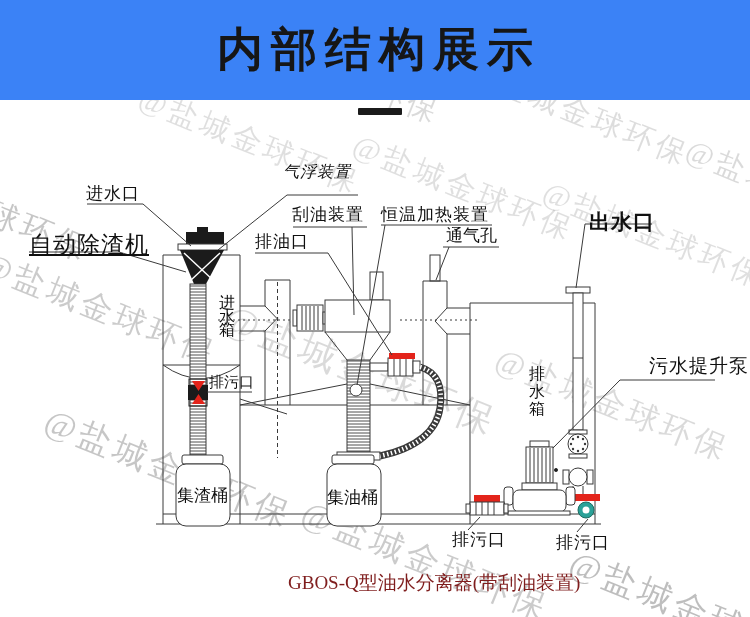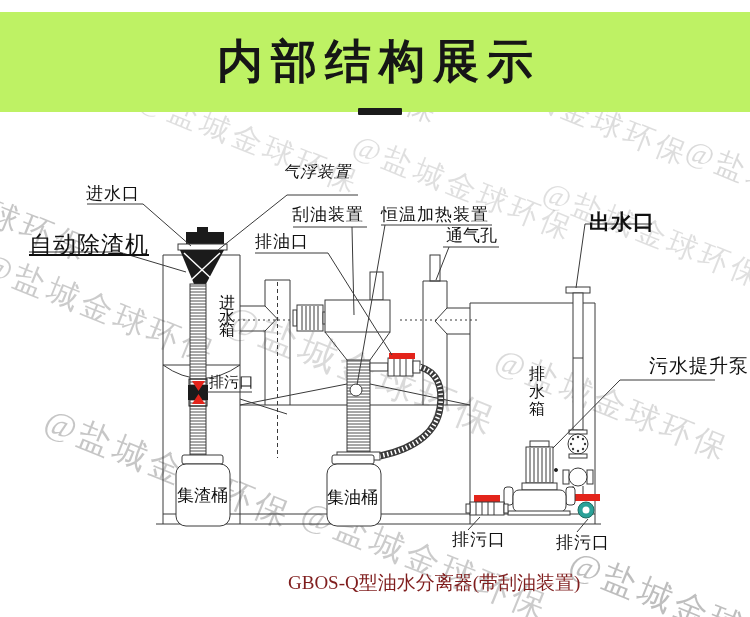--- a/index.html
+++ b/index.html
@@ -1,19 +1,19 @@
 <!DOCTYPE html>
 <html><head>
 <meta charset="utf-8">
 <style>
   html,body{margin:0;padding:0;background:#fff;}
   .stage{position:relative;width:750px;height:617px;overflow:hidden;background:#fff;
          font-family:"Liberation Serif",serif;}
-  .banner{position:absolute;left:0;top:0;width:750px;height:100px;background:#bef264;
-          display:flex;align-items:center;justify-content:center;z-index:3;margin-top:12px;}
+  .banner{position:absolute;left:0;top:0;width:750px;height:100px;background:#3b82f6;
+          display:flex;align-items:center;justify-content:center;z-index:3;}
   .banner-title{font-family:"Liberation Sans","DejaVu Sans",sans-serif;font-weight:800;
           font-size:46px;letter-spacing:8px;padding-left:8px;color:#161616;white-space:nowrap;}
   .divider{position:absolute;left:358px;top:108px;width:44px;height:7px;background:#1b1b1b;
           border-radius:1px;z-index:3;}
   .wm-layer{position:absolute;left:0;top:0;width:750px;height:617px;z-index:2;pointer-events:none;}
   .wm{position:absolute;white-space:nowrap;transform:rotate(22deg);transform-origin:left top;
       color:#000;letter-spacing:4px;font-family:"Liberation Serif",serif;}
   svg.linework{position:absolute;left:0;top:0;z-index:4;}
   .lbl{position:absolute;color:#101010;z-index:5;white-space:nowrap;line-height:1.05;}
   .vtext{position:absolute;color:#101010;z-index:5;writing-mode:vertical-rl;

